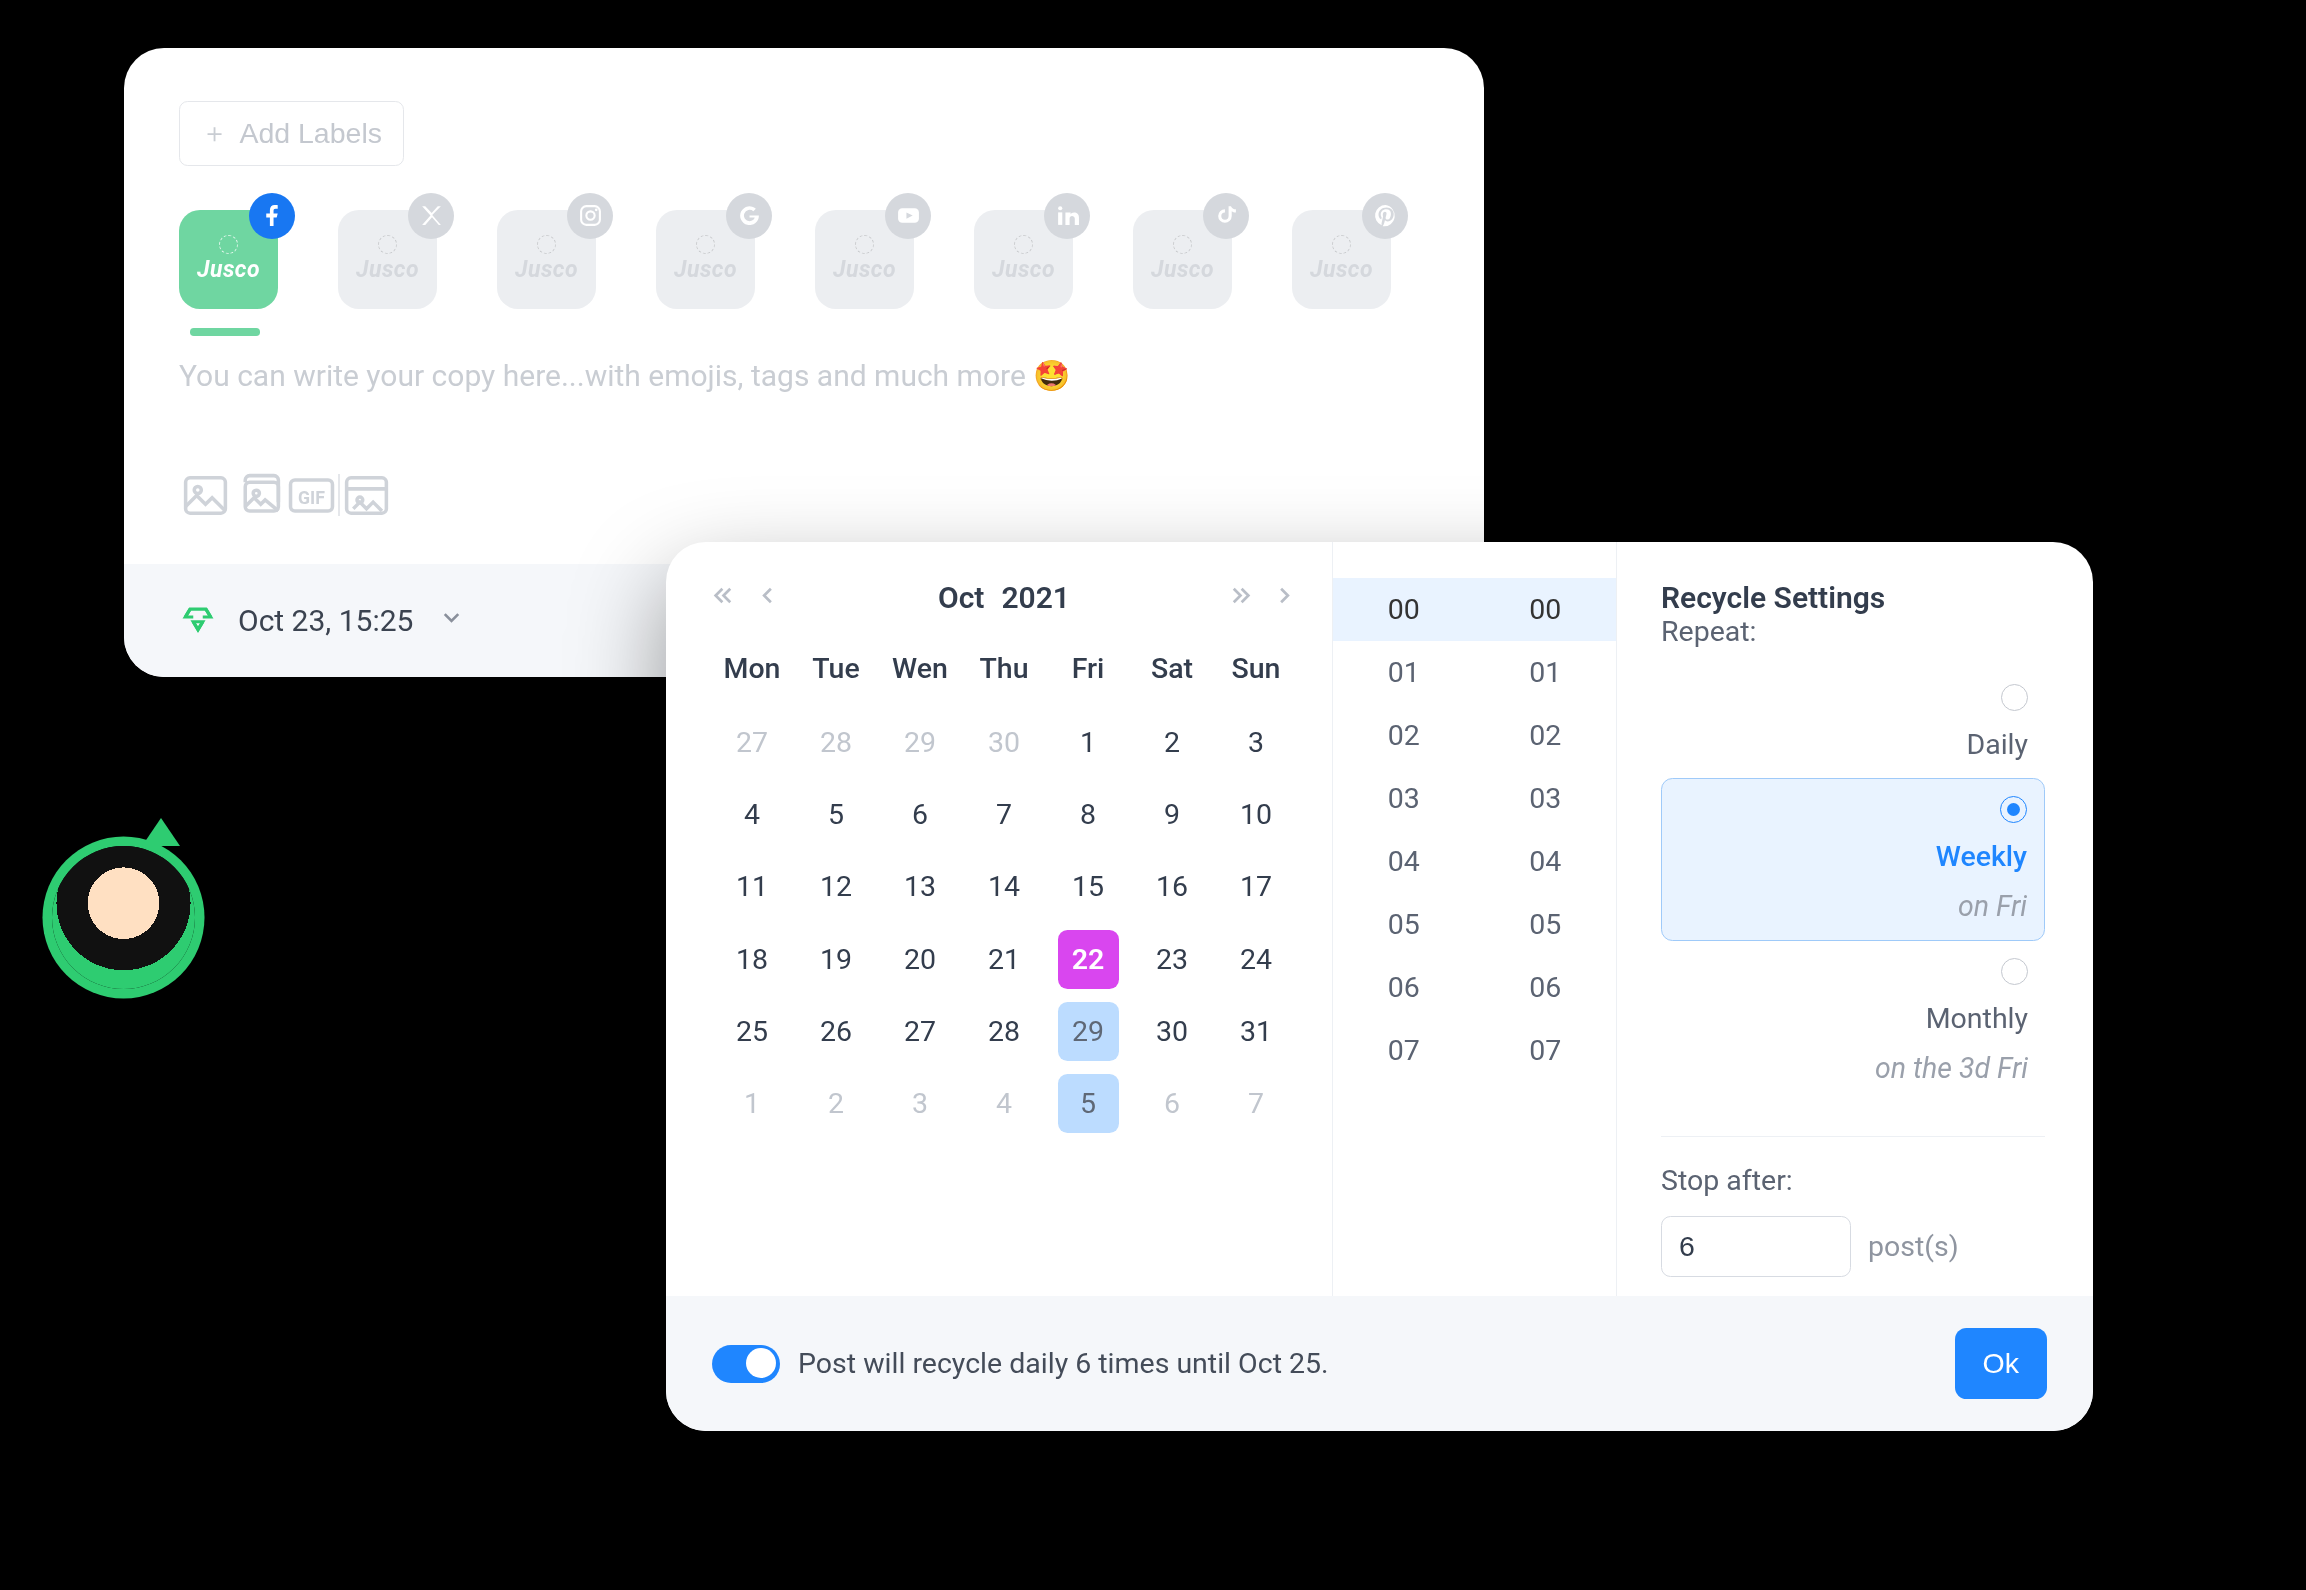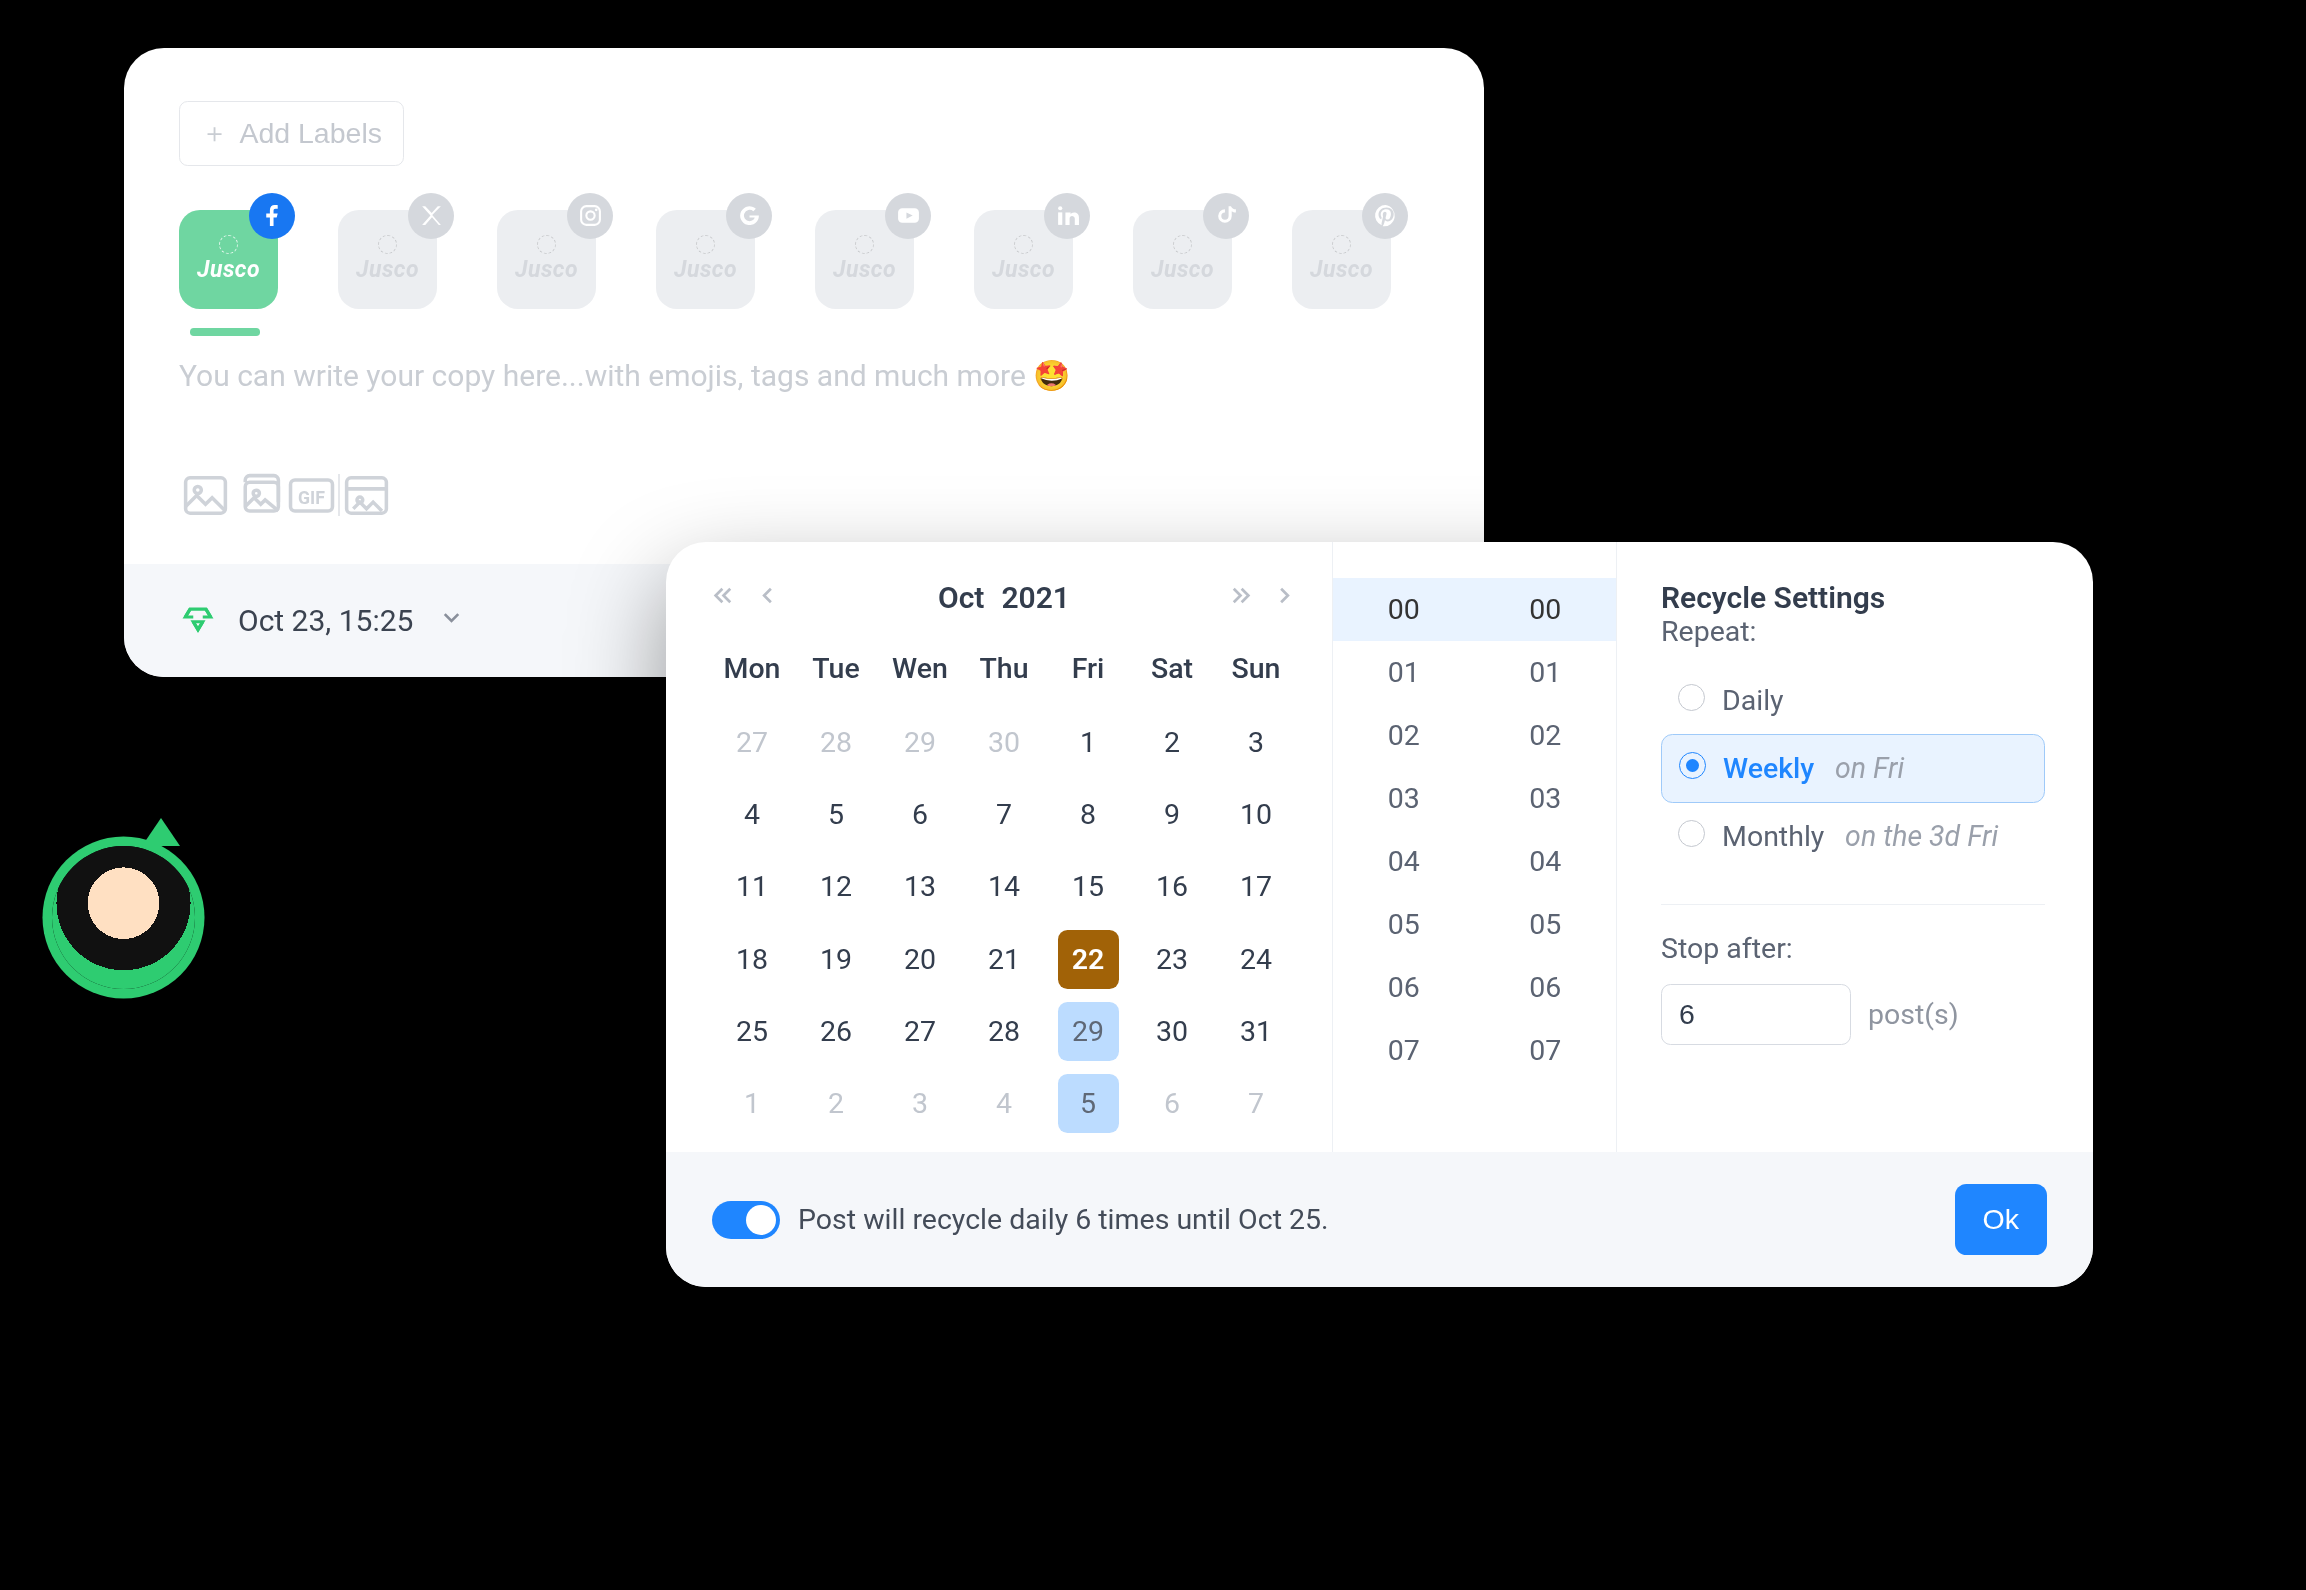--- a/index.html
+++ b/index.html
@@ -174,21 +174,21 @@
   }
   .dow { color:#333d4d; font-weight:500; padding: 9.5px 0 15px; }
   .day {
     width: 61px; height: 59px; line-height:59px;
     margin: 0 auto;
     border-radius: 9.5px;
     color:#333d4d;
     cursor: pointer;
   }
   .day.out { color:#c1c6ce; }
-  .day.sel { background:#a16207; color:#fff; font-weight:600;}
+  .day.sel { background:#d946ef; color:#fff; font-weight:600;}
   .day.hl  { background:#bcdcff; color:#5f6876;}
 
   
   .timecol {
     display:grid;
     grid-template-columns: 1fr 1fr;
     border-left:1px solid #edf0f4;
     border-right:1px solid #edf0f4;
     padding-top: 36px;
   }
@@ -206,25 +206,26 @@
     cursor:pointer;
   }
   .timecol .col .cell.sel { background:#e9f3ff; color:#333; }
 
   
   .settings { padding: 38px 48px 19px 44px; }
   .settings h3 { font-size: 30px; color:#333d4d; font-weight:600; }
   .label { font-size:28.5px; color:#5b6372; margin-bottom: 19px; }
   .radio-list { display:flex; flex-direction:column; gap:0; margin-bottom: 34px;}
   .radio-item {
-    display:flex; align-items:flex-start; gap:17px;
+    display:flex; align-items:flex-end; gap:17px;
     font-size:28.5px; color:#5b6372;
     padding:17px 17px;
     border-radius:11.4px;
     cursor:pointer;
+    flex-direction:column;
   }
   .radio-item.selected {
     background:#e9f3ff;
     border:1.9px solid #9fcaf9;
     color:#1f86ff; font-weight:500;
   }
   .radio-item .suffix { color:#9aa0ab; font-weight:400; margin-left:3.8px;font-style:italic;}
   .radio-circle {
     width:27px;height:27px;border:1.9px solid #c4c8cf;border-radius:50%;
     display:flex;align-items:center;justify-content:center;

